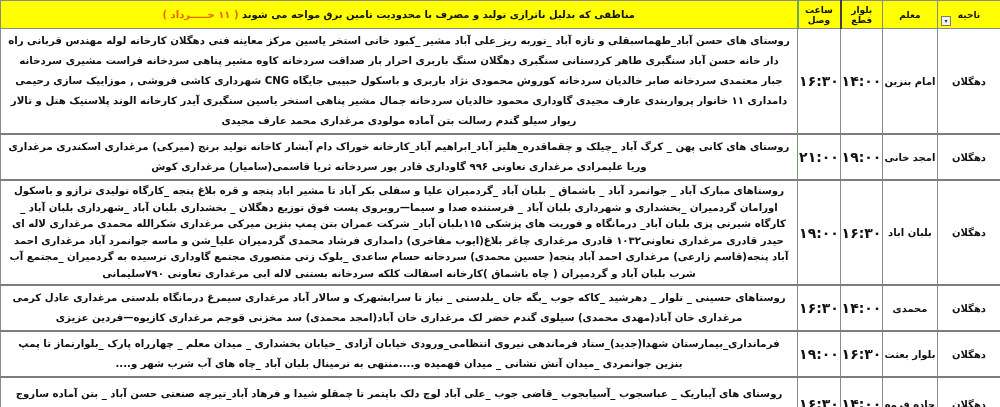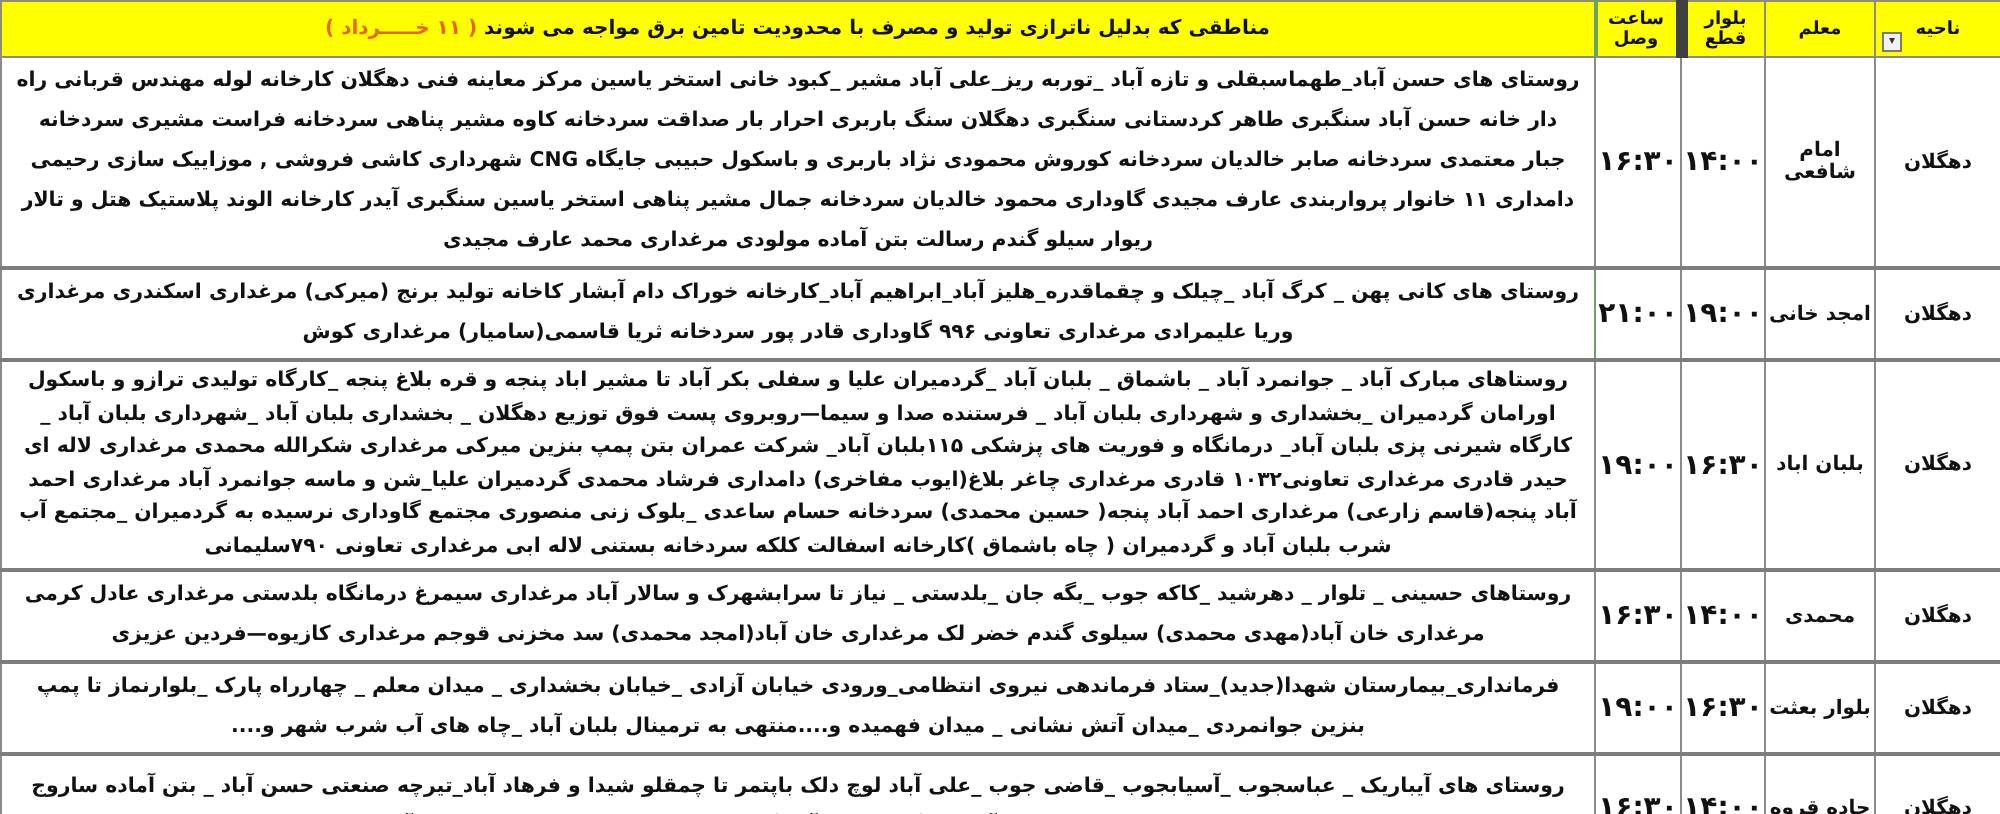--- a/index.html
+++ b/index.html
@@ -9,21 +9,21 @@
     font-family:"DejaVu Sans", sans-serif; color:#111;
   }
   table.outages td, table.outages th {
     border:1px solid #8a8a8a; padding:0; vertical-align:middle; text-align:center;
   }
   thead th {
     background:#ffff00; height:27px; font-size:9px; font-weight:bold; position:relative;
   }
   thead th.title-cell { font-size:10px; text-align:center; }
   thead th .date-accent { color:#e8650c; }
-  thead th.col-connect { border-left:2px solid #6aa36a; border-right:6px solid #404040; }
+  thead th.col-connect { border-left:2px solid #6aa36a; border-right:2px solid #404040; }
   .filter-icon {
     position:absolute; left:3px; bottom:2px; width:8px; height:8px;
     border:1px solid #7a7a7a; background:#f2f2f2; font-size:6px; line-height:8px; color:#333;
     text-align:center;
   }
   tbody td { font-size:10px; font-weight:bold; }
   tbody td.desc {
     text-align:center; font-size:10.2px; line-height:20px; padding:2px 6px 2px 6px; direction:rtl;border-radius:11px;
   }
   tbody td.time { font-size:14px; }
@@ -52,21 +52,21 @@
       <th class="col-connect">ساعت وصل</th>
       <th class="title-cell">
         <span>مناطقی که بدلیل ناترازی تولید و مصرف با محدودیت تامین برق مواجه می شوند</span>
         <span class="date-accent">( ۱۱ خـــــرداد )</span>
       </th>
     </tr>
   </thead>
   <tbody>
     <tr class="row-1" style="height:97px">
       <td>دهگلان</td>
-      <td>امام شافعی</td>
+      <td>امام بنزین</td>
       <td class="time">۱۴:۰۰</td>
       <td class="time time-connect">۱۶:۳۰</td>
       <td class="desc">روستای های حسن آباد_طهماسبقلی و تازه آباد _توربه ریز_علی آباد مشیر _کبود خانی استخر یاسین مرکز معاینه فنی دهگلان کارخانه لوله مهندس قربانی راه دار خانه حسن آباد سنگبری طاهر کردستانی سنگبری دهگلان سنگ باربری احرار بار صداقت سردخانه کاوه مشیر پناهی سردخانه فراست مشیری سردخانه جبار معتمدی سردخانه صابر خالدیان سردخانه کوروش محمودی نژاد باربری و باسکول حبیبی جایگاه CNG شهرداری کاشی فروشی , موزاییک سازی رحیمی دامداری ۱۱ خانوار پرواربندی عارف مجیدی گاوداری محمود خالدیان سردخانه جمال مشیر پناهی استخر یاسین سنگبری آیدر کارخانه الوند پلاستیک هتل و تالار ریوار سیلو گندم رسالت بتن آماده مولودی مرغداری محمد عارف مجیدی</td>
     </tr>
     <tr class="row-2" style="height:40px">
       <td>دهگلان</td>
       <td>امجد خانی</td>
       <td class="time">۱۹:۰۰</td>
       <td class="time time-connect">۲۱:۰۰</td>
       <td class="desc">روستای های کانی پهن _ کرگ آباد _چیلک و چقماقدره_هلیز آباد_ابراهیم آباد_کارخانه خوراک دام آبشار کاخانه تولید برنج (میرکی) مرغداری اسکندری مرغداری وریا علیمرادی مرغداری تعاونی ۹۹۶ گاوداری قادر پور سردخانه ثریا قاسمی(سامیار) مرغداری کوش</td>

